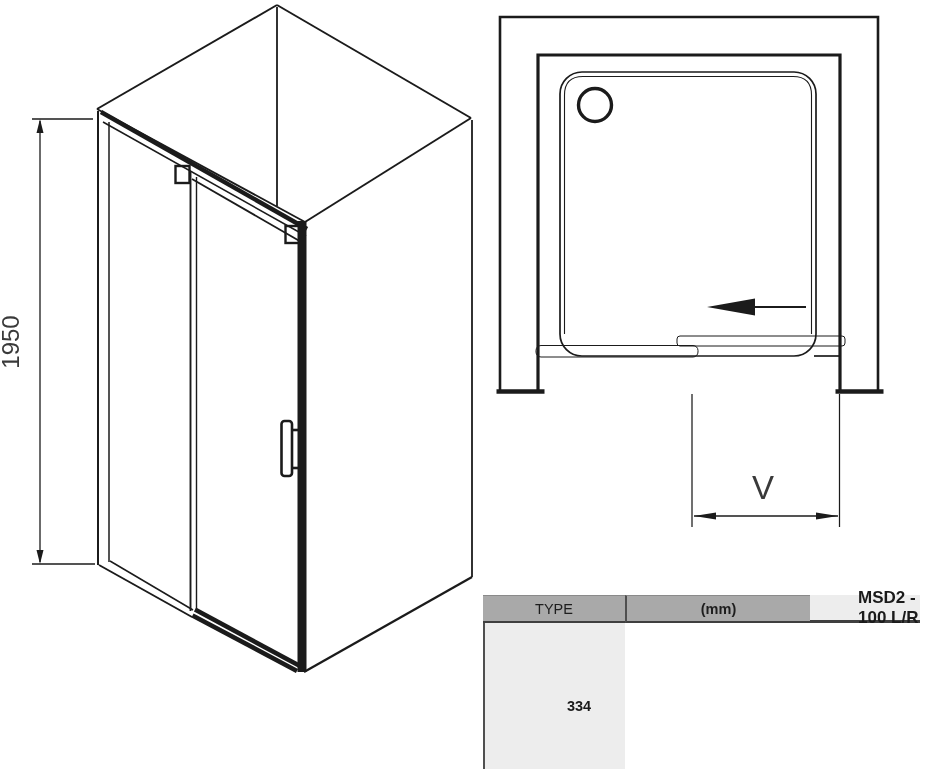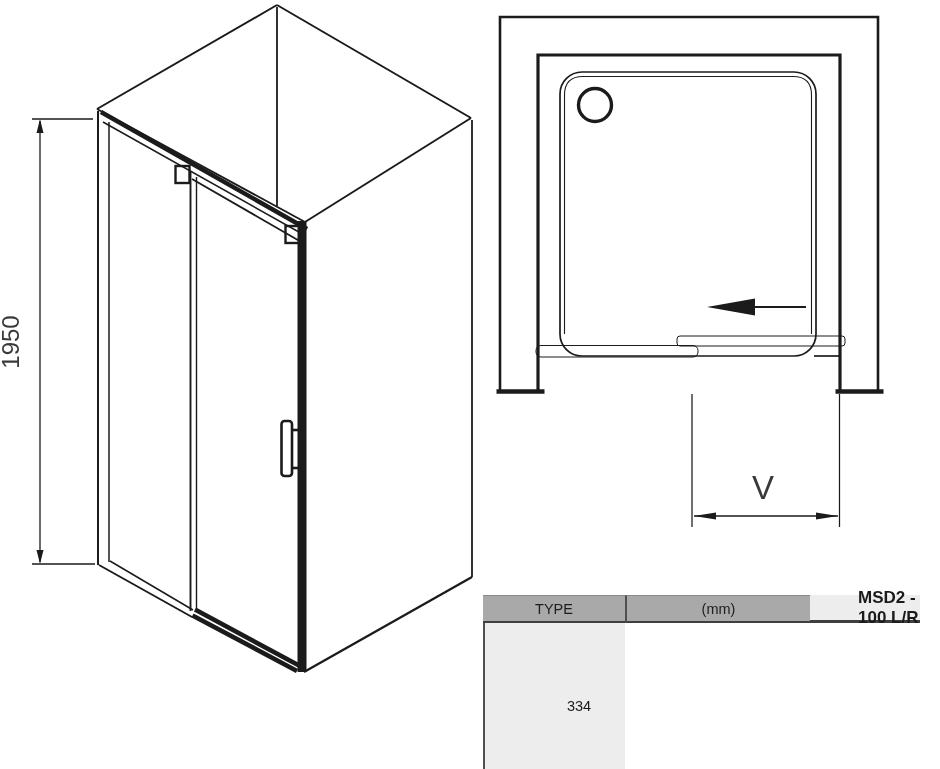--- a/index.html
+++ b/index.html
@@ -18,21 +18,21 @@
   .spec-table .cell{display:flex;align-items:center;justify-content:center;}
   .spec-table .th{
     background:#a9a9a9;color:#1e1e1e;font-size:14.5px;
     border-top:1.5px solid #8a8a8a;border-bottom:2px solid #3f3f3f;
   }
   .spec-table .td{
     background:#ededed;color:#1a1a1a;font-size:14.5px;
     border-bottom:3px solid #3f3f3f;
     padding-left:48px;
   }
-  .spec-table .c2,.spec-table .c3{border-left:2px solid #4f4f4f;}
+  .spec-table .c2,.spec-table .c3{border-left:2px solid #4f4f4f;font-weight:bold;}
   .spec-table .td.c1{font-weight:bold;font-size:17px;}
 </style>
 </head>
 <body>
 
 <svg style="left:0;top:0" width="480" height="700" viewBox="0 0 480 700">
 
   <g>
     <line x1="32" y1="119" x2="93" y2="119" stroke-width="1.3"></line>
     <line x1="32" y1="564" x2="95" y2="564" stroke-width="1.3"></line>

